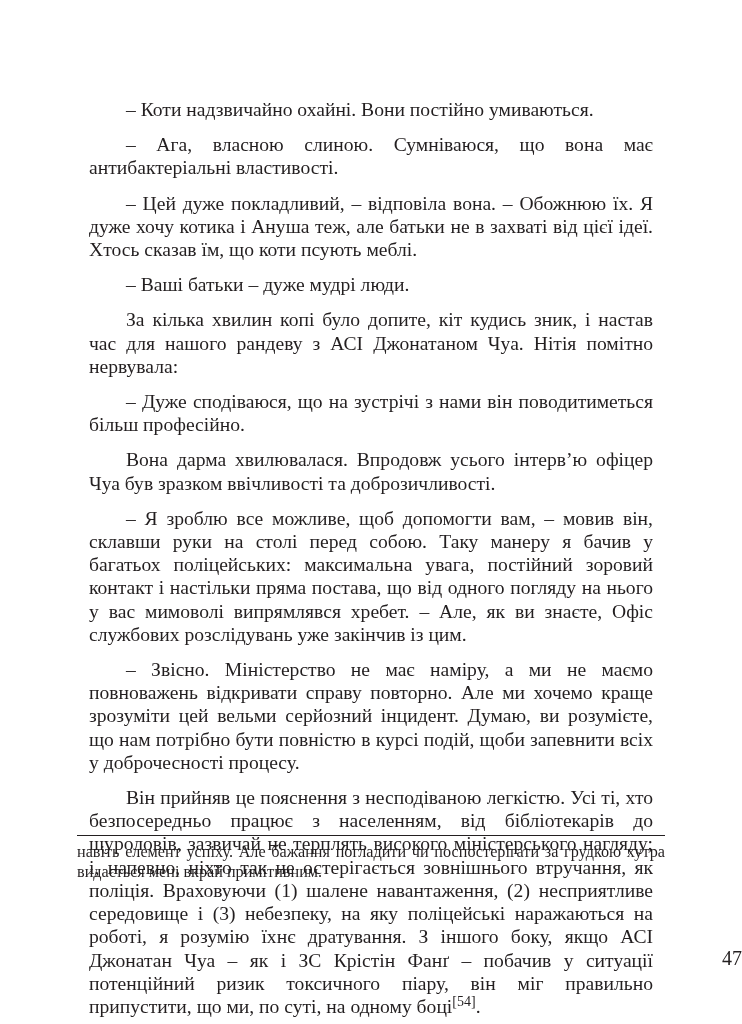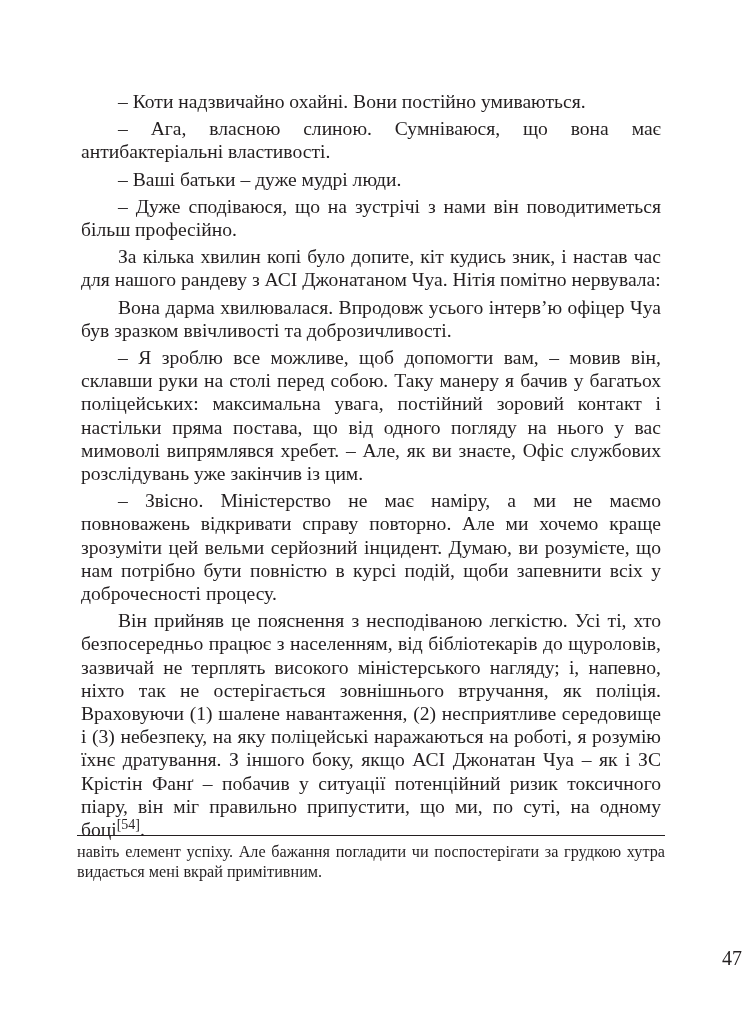--- a/index.html
+++ b/index.html
@@ -3,21 +3,21 @@
 <meta charset="utf-8">
 <style>
   html, body { margin: 0; padding: 0; background: #ffffff; }
   body { width: 742px; height: 1024px; position: relative; overflow: hidden; }
   .page { position: absolute; left: 0; top: 0; width: 742px; height: 1024px; background: #fff; color: #231f20; }
   .main {
     position: absolute; left: 77px; top: 86px; width: 588px;
     font-family: "Liberation Serif", "DejaVu Serif", serif;
     font-size: 19.6px; line-height: 23.2px; color: #231f20;
   }
-  .main p { margin: 4px; text-align: justify; text-indent: 37px; }
+  .main p { margin: 12px; text-align: justify; text-indent: 37px; }
   .rule { position: absolute; left: 77px; top: 835px; width: 588px; height: 0; border-top: 1.4px solid #231f20; }
   .notes {
     position: absolute; left: 77px; top: 842px; width: 588px;
     font-family: "Liberation Serif", "DejaVu Serif", serif;
     font-size: 16.2px; line-height: 20.4px; color: #231f20;
   }
   .notes p { margin: 0; text-align: justify; }
   .notes p.indent { text-indent: 37px; }
   .pageno {
     position: absolute; left: 0; width: 742px; top: 947px; text-align: right;
@@ -25,23 +25,24 @@
   }
   sup { font-size: 14px; line-height: 0; vertical-align: 7px; }
 </style>
 </head>
 <body>
 
 <div class="page">
   <div class="main">
     <p>– Коти надзвичайно охайні. Вони постійно умиваються.</p>
     <p>– Ага, власною слиною. Сумніваюся, що вона має антибактеріальні властивості.</p>
+    <p>– Цей дуже покладливий, – відповіла вона. – Обожнюю їх. Я дуже хочу котика і Ануша теж, але батьки не в захваті від цієї ідеї. Хтось сказав їм, що коти псують меблі.</p>
     <p>– Ваші батьки – дуже мудрі люди.</p>
+    <p>За кілька хвилин копі було допите, кіт кудись зник, і настав час для нашого рандеву з АСІ Джонатаном Чуа. Нітія помітно нервувала:</p>
     <p>– Дуже сподіваюся, що на зустрічі з нами він поводитиметься більш професійно.</p>
-    <p>За кілька хвилин копі було допите, кіт кудись зник, і настав час для нашого рандеву з АСІ Джонатаном Чуа. Нітія помітно нервувала:</p>
     <p>Вона дарма хвилювалася. Впродовж усього інтерв’ю офіцер Чуа був зразком ввічливості та доброзичливості.</p>
     <p>– Я зроблю все можливе, щоб допомогти вам, – мовив він, склавши руки на столі перед собою. Таку манеру я бачив у багатьох поліцейських: максимальна увага, постійний зоровий контакт і настільки пряма постава, що від одного погляду на нього у вас мимоволі випрямлявся хребет. – Але, як ви знаєте, Офіс службових розслідувань уже закінчив із цим.</p>
     <p>– Звісно. Міністерство не має наміру, а ми не маємо повноважень відкривати справу повторно. Але ми хочемо краще зрозуміти цей вельми серйозний інцидент. Думаю, ви розумієте, що нам потрібно бути повністю в курсі подій, щоби запевнити всіх у доброчесності процесу.</p>
     <p><span>Він прийняв це пояснення з несподіваною легкістю. Усі ті, хто безпосередньо працює з населенням, від бібліотекарів до щуроловів, зазвичай не терплять високого міністерського нагляду; і, напевно, ніхто так не остерігається зовнішнього втручання, як поліція. Враховуючи (1) шалене навантаження, (2) несприятливе середовище і (3) небезпеку, на яку поліцейські наражаються на роботі, я розумію їхнє дратування. З іншого боку, якщо АСІ Джонатан Чуа – як і ЗС Крістін Фанґ – побачив у ситуації потенційний ризик токсичного піару, він міг правильно припустити, що ми, по суті, на одному боці</span><sup>[54]</sup><span>.</span></p>
   </div>
 
   <div class="rule"></div>
 
   <div class="notes">
     <p>навіть елемент успіху. Але бажання погладити чи поспостерігати за грудкою хутра видається мені вкрай примітивним.</p>

